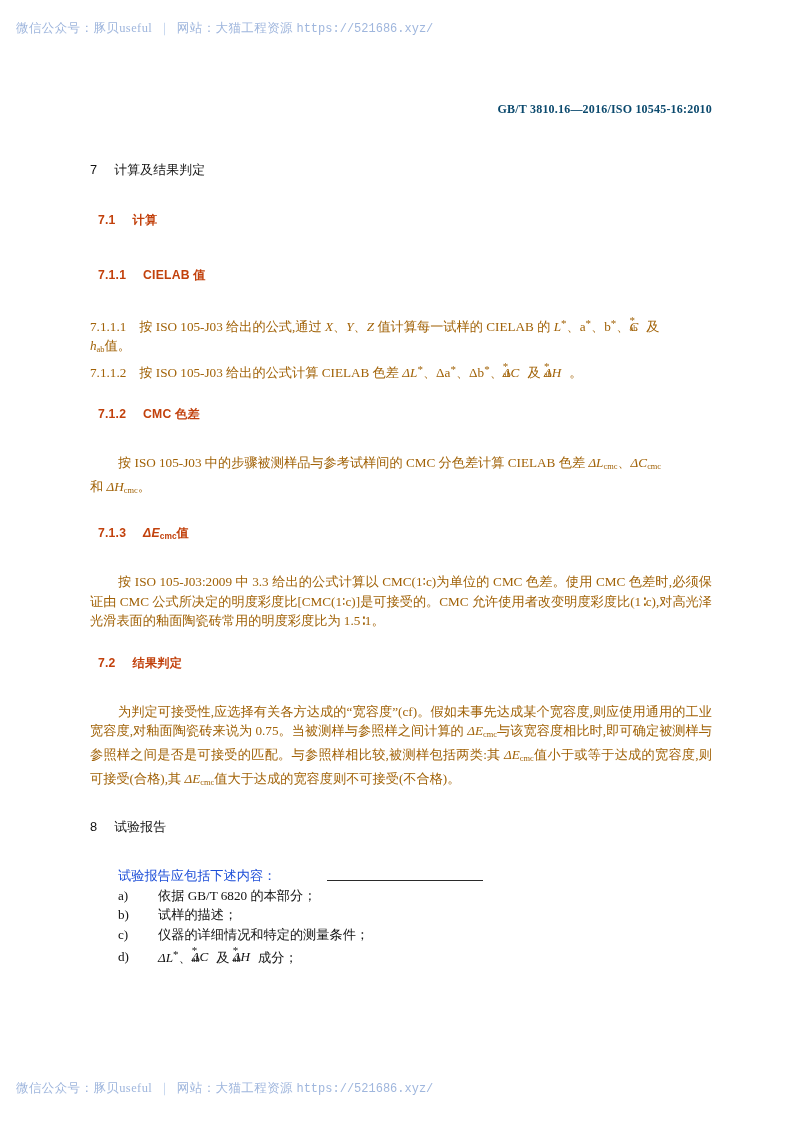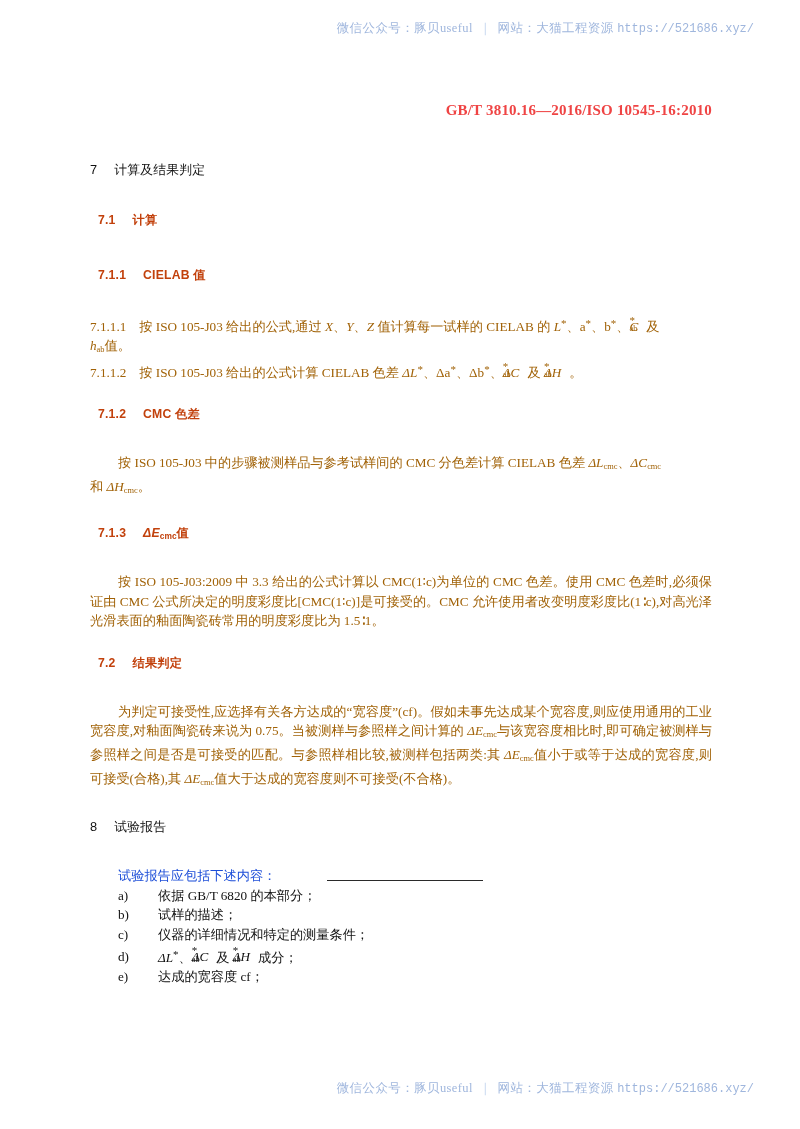--- a/index.html
+++ b/index.html
@@ -15,23 +15,23 @@
     position: relative;
     width: 800px;
     height: 1129px;
     background: #ffffff;
     overflow: hidden;
   }
 
   
   .watermark {
     position: absolute;
-    left: 4px;
+    left: 16px;
     width: 750px;
-    text-align: right;
+    text-align: left;
     font-family: "Liberation Serif", "DejaVu Serif", serif;
     font-size: 12.5px;
     letter-spacing: 0.4px;
     color: #9fb6dd;
     white-space: nowrap;
   }
   .watermark .wm-sep {
     color: #bcd0ec;
     padding: 0 6px;
   }
@@ -48,23 +48,23 @@
 
   
   .running-head {
     position: absolute;
     top: 102px;
     left: 90px;
     width: 622px;
     text-align: right;
     font-family: "Liberation Serif", "DejaVu Serif", serif;
     font-weight: bold;
-    font-size: 15px;
+    font-size: 12px;
     letter-spacing: 0.2px;
-    color: #ef4444;
+    color: #0c4a6e;
   }
 
   
   .content {
     position: absolute;
     top: 158px;
     left: 90px;
     width: 622px;
   }
 
@@ -234,21 +234,20 @@
 
       <ul class="items">
         <li class="item-row"><span class="item-mark">a)</span><span>依据 GB/T 6820 的本部分；</span></li>
 
         <li class="item-row"><span class="item-mark">b)</span><span>试样的描述；</span></li>
 
         <li class="item-row"><span class="item-mark">c)</span><span>仪器的详细情况和特定的测量条件；</span></li>
 
         <li class="item-row"><span class="item-mark">d)</span><span class="it">ΔL</span><span class="sup-star">*</span><span>、</span><span class="cc it"><span>ΔC</span><span class="cc-pad"></span><span class="cc-sup">*</span><span class="cc-sub">ab</span></span><span>及 </span><span class="cc it"><span>ΔH</span><span class="cc-pad"></span><span class="cc-sup">*</span><span class="cc-sub">ab</span></span><span>成分；</span></li>
 
-        <li class="item-row"><span class="item-mark">e)</span><span>达成的宽容度 cf；</span></li>
 
       </ul>
     </div>
 
   </div>
 
   <div class="end-rule"></div>
 
   <div class="watermark" id="wm-bottom">
     <span>微信公众号：</span><span>豚贝</span><span class="wm-latin">useful</span><span class="wm-sep">｜</span><span>网站：</span><span>大猫工程资源</span>&nbsp;<span class="wm-url">https://521686.xyz/</span>

